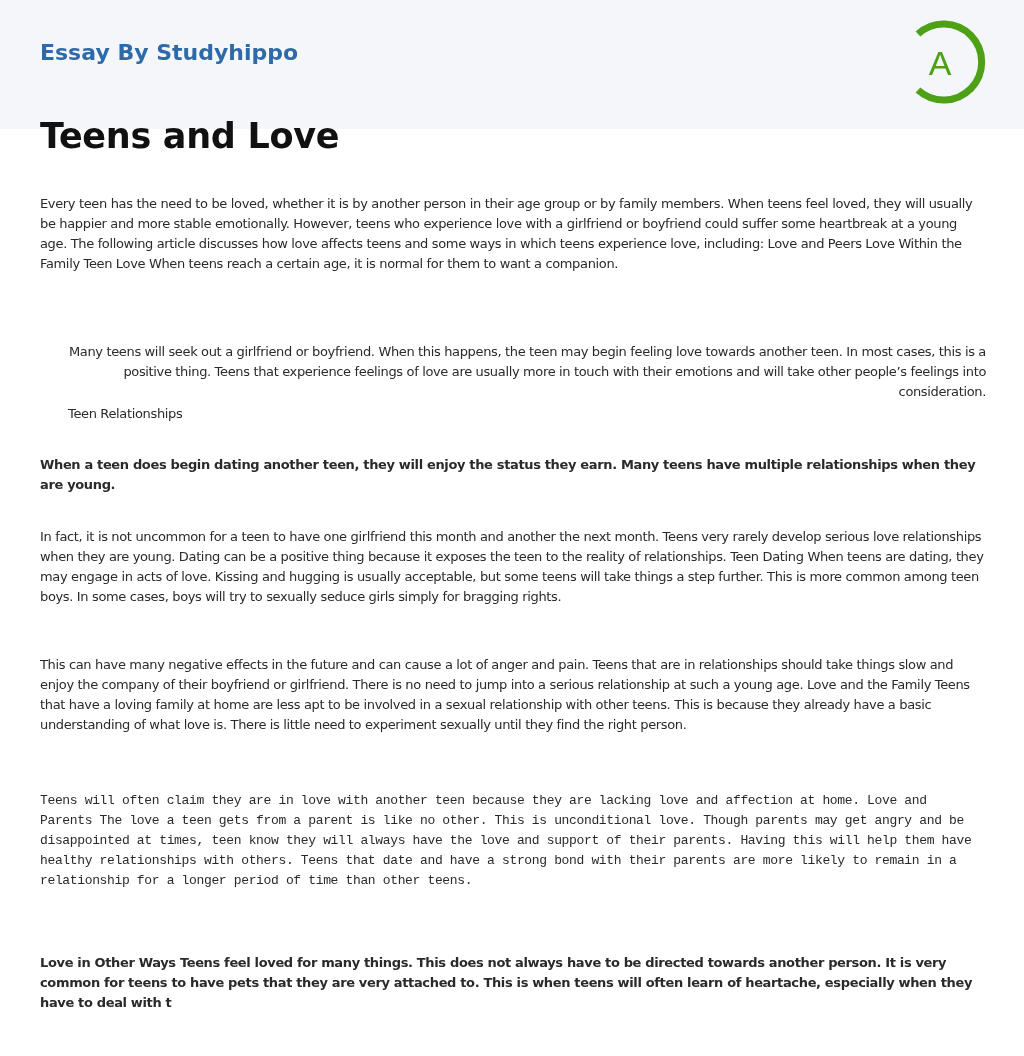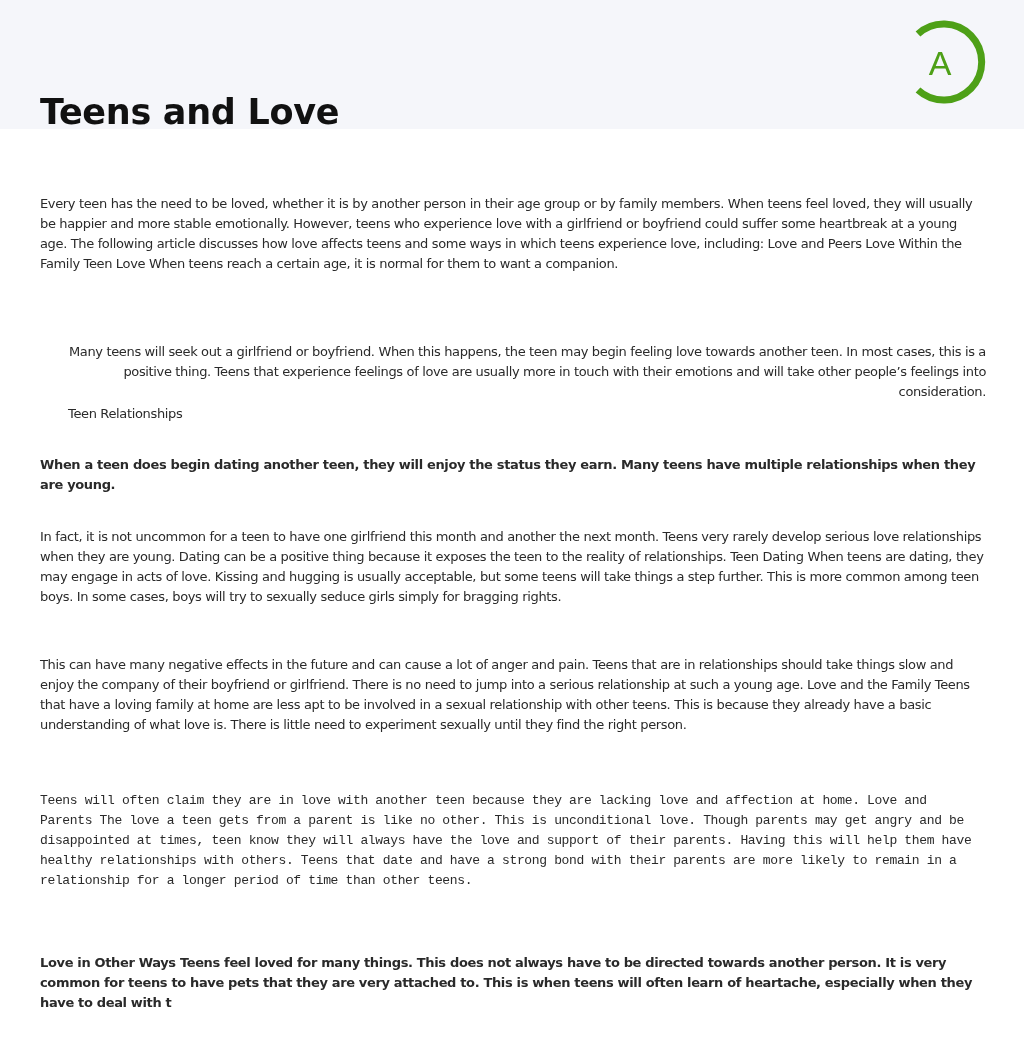--- a/index.html
+++ b/index.html
@@ -42,21 +42,21 @@
     }
     .logo {
       position: absolute;
       left: 908px;
       top: 18px;
       width: 80px;
       height: 88px;
     }
     .page-title {
       margin: 0;
-      padding-top: 90px;
+      padding-top: 114px;
       font-size: 35px;
       font-weight: bold;
       color: #111111;
       line-height: 44px;
       letter-spacing: -0.3px;
       position: absolute;
       top: 0;
       left: 40px;
     }
     .body-text {
@@ -76,20 +76,21 @@
     #p3 { top: 455px; font-weight: bold; }
     #p4 { top: 527px; }
     #p5 { top: 655px; }
     #p6 { top: 791px; font-family: Liberation Mono, monospace; }
     #p7 { top: 953px; font-weight: bold; }
   </style>
 </head>
 <body>
 
 <header class="header">
+  <div class="site-title">Essay By Studyhippo</div>
   <svg class="logo" viewBox="0 0 80 88">
     <path d="M10 16 A 38 38 0 1 1 10 72" fill="none" stroke="#4ea017" stroke-width="7" stroke-linecap="butt"></path>
     <text x="32" y="57" text-anchor="middle" font-family="Liberation Sans, sans-serif" font-size="34" fill="#4ea017">A</text>
   </svg>
 </header>
 
 <main>
   <h1 class="page-title">Teens and Love</h1>
   <p class="body-text" id="p1">Every teen has the need to be loved, whether it is by another person in their age group or by family members. When teens feel loved, they will usually be happier and more stable emotionally. However, teens who experience love with a girlfriend or boyfriend could suffer some heartbreak at a young age. The following article discusses how love affects teens and some ways in which teens experience love, including: Love and Peers Love Within the Family Teen Love When teens reach a certain age, it is normal for them to want a companion.</p>
   <p class="body-text" id="p2">Many teens will seek out a girlfriend or boyfriend. When this happens, the teen may begin feeling love towards another teen. In most cases, this is a positive thing. Teens that experience feelings of love are usually more in touch with their emotions and will take other people’s feelings into consideration.</p>

